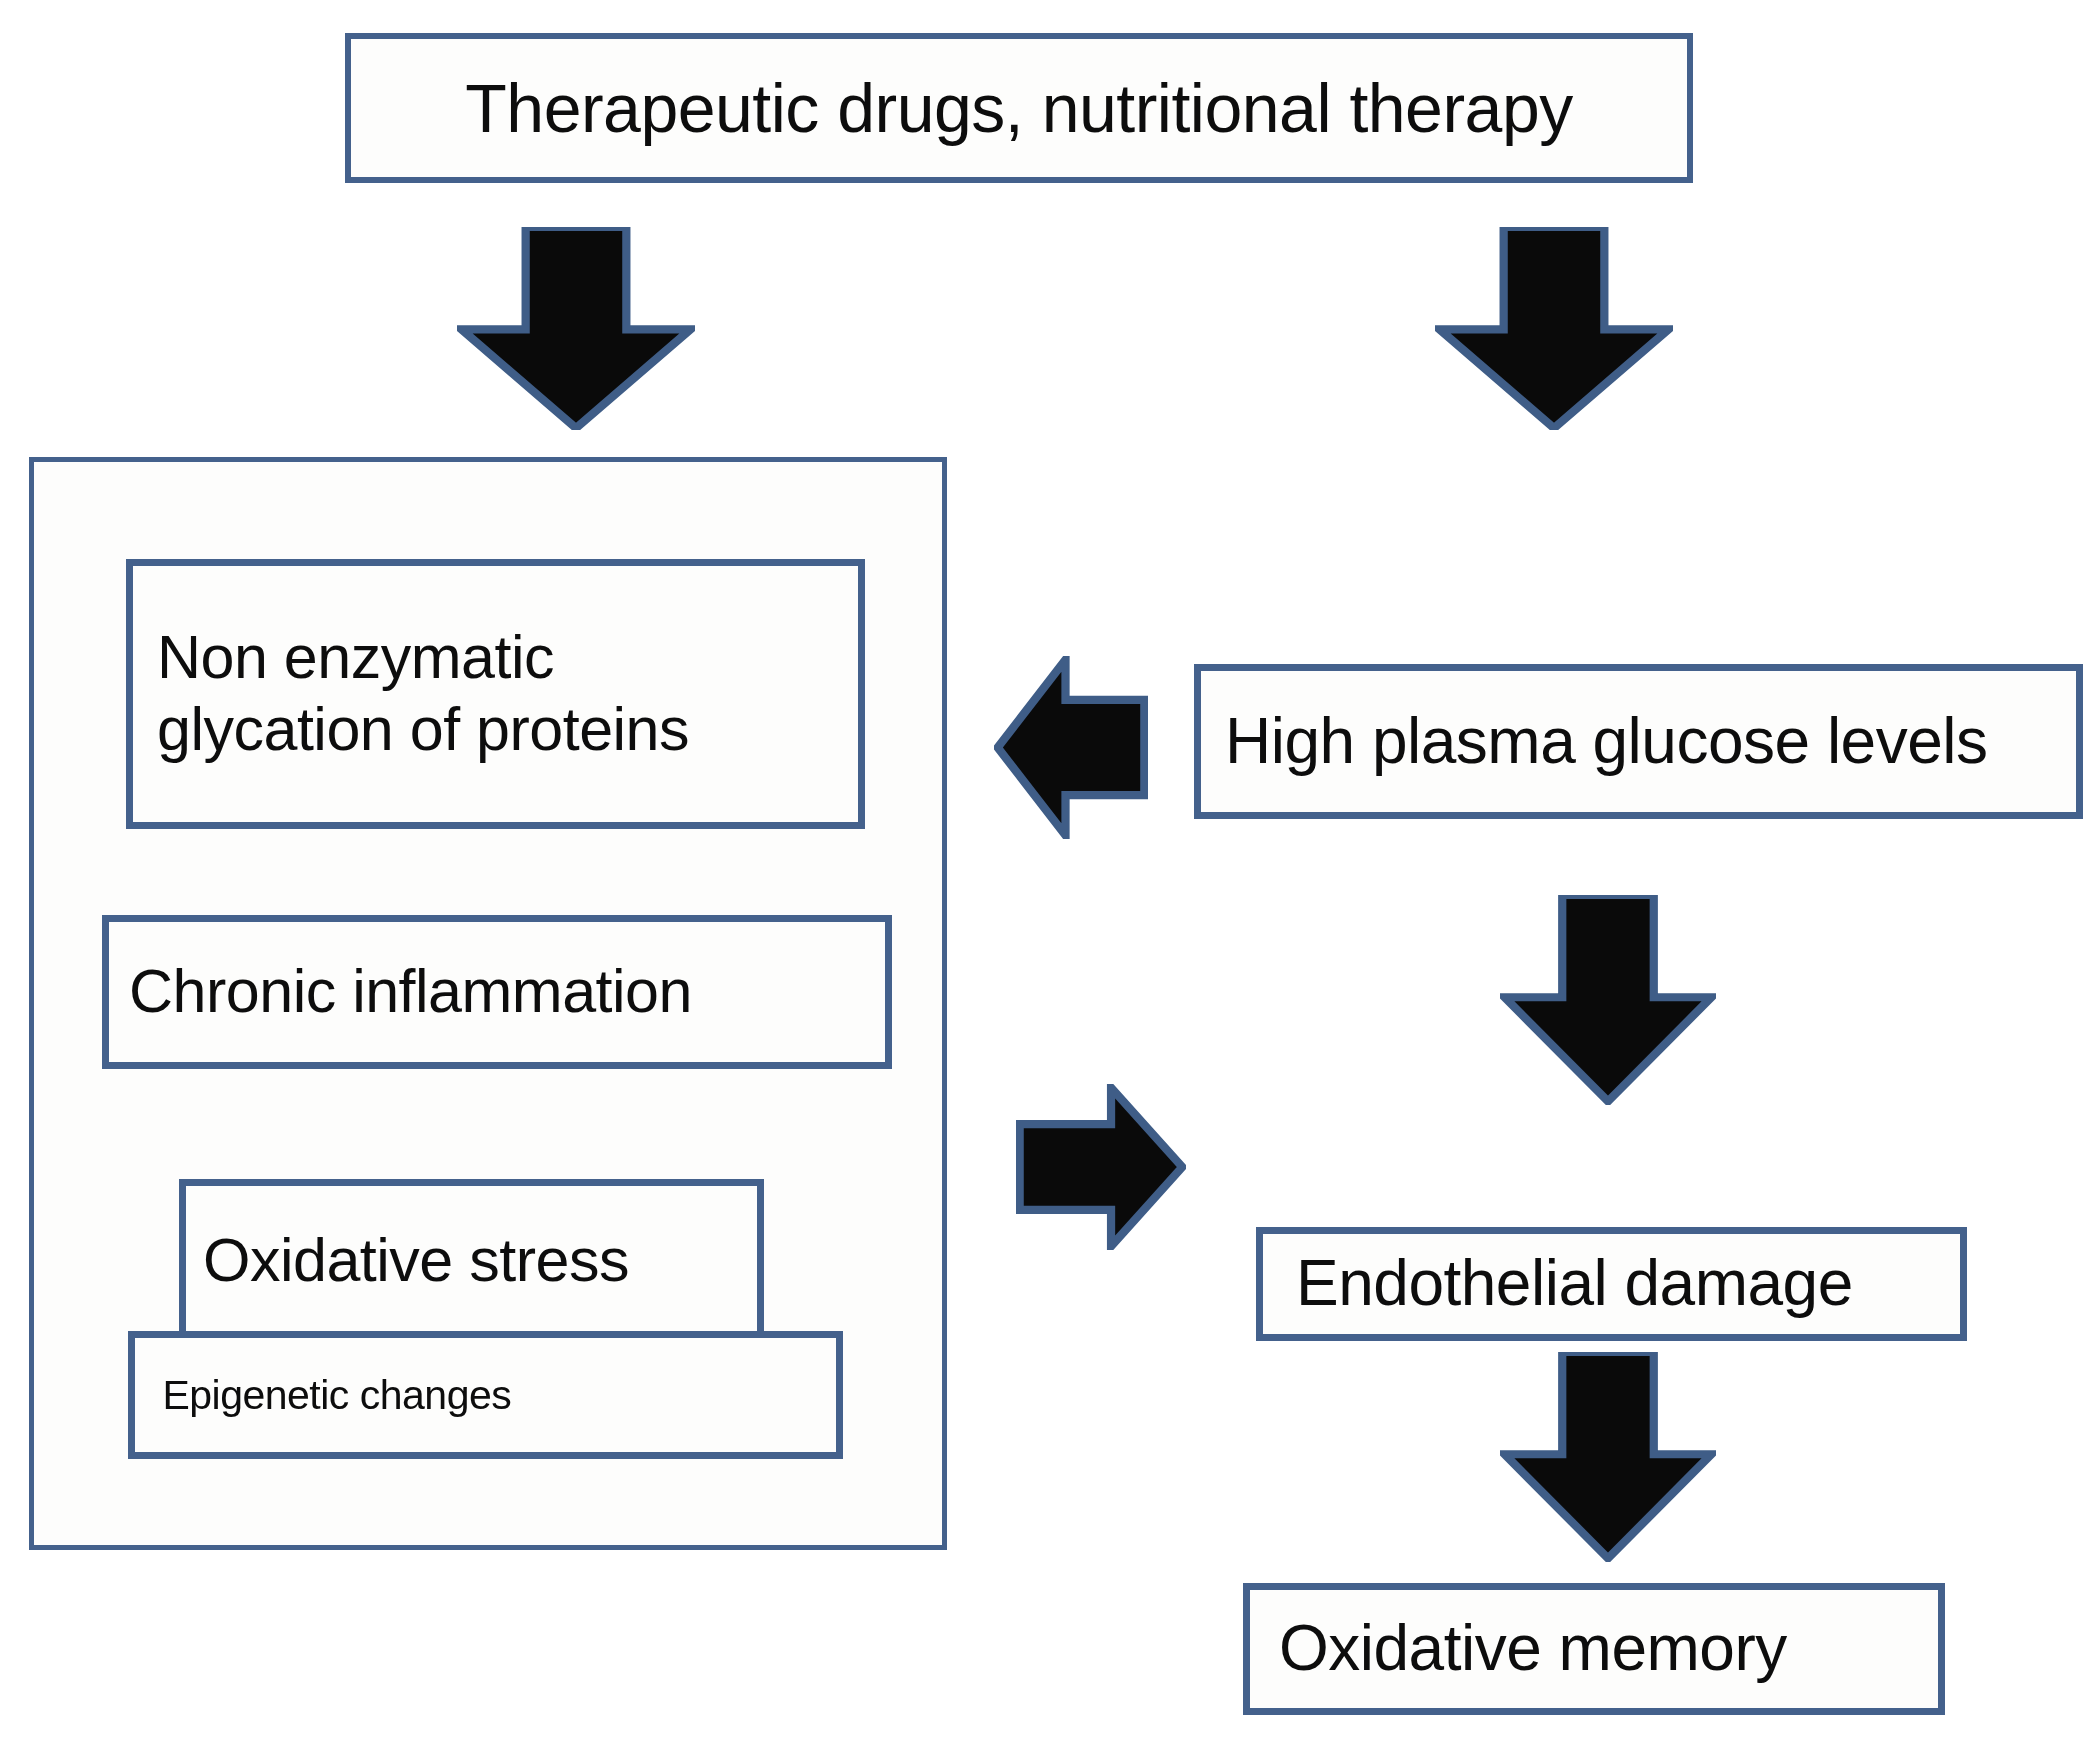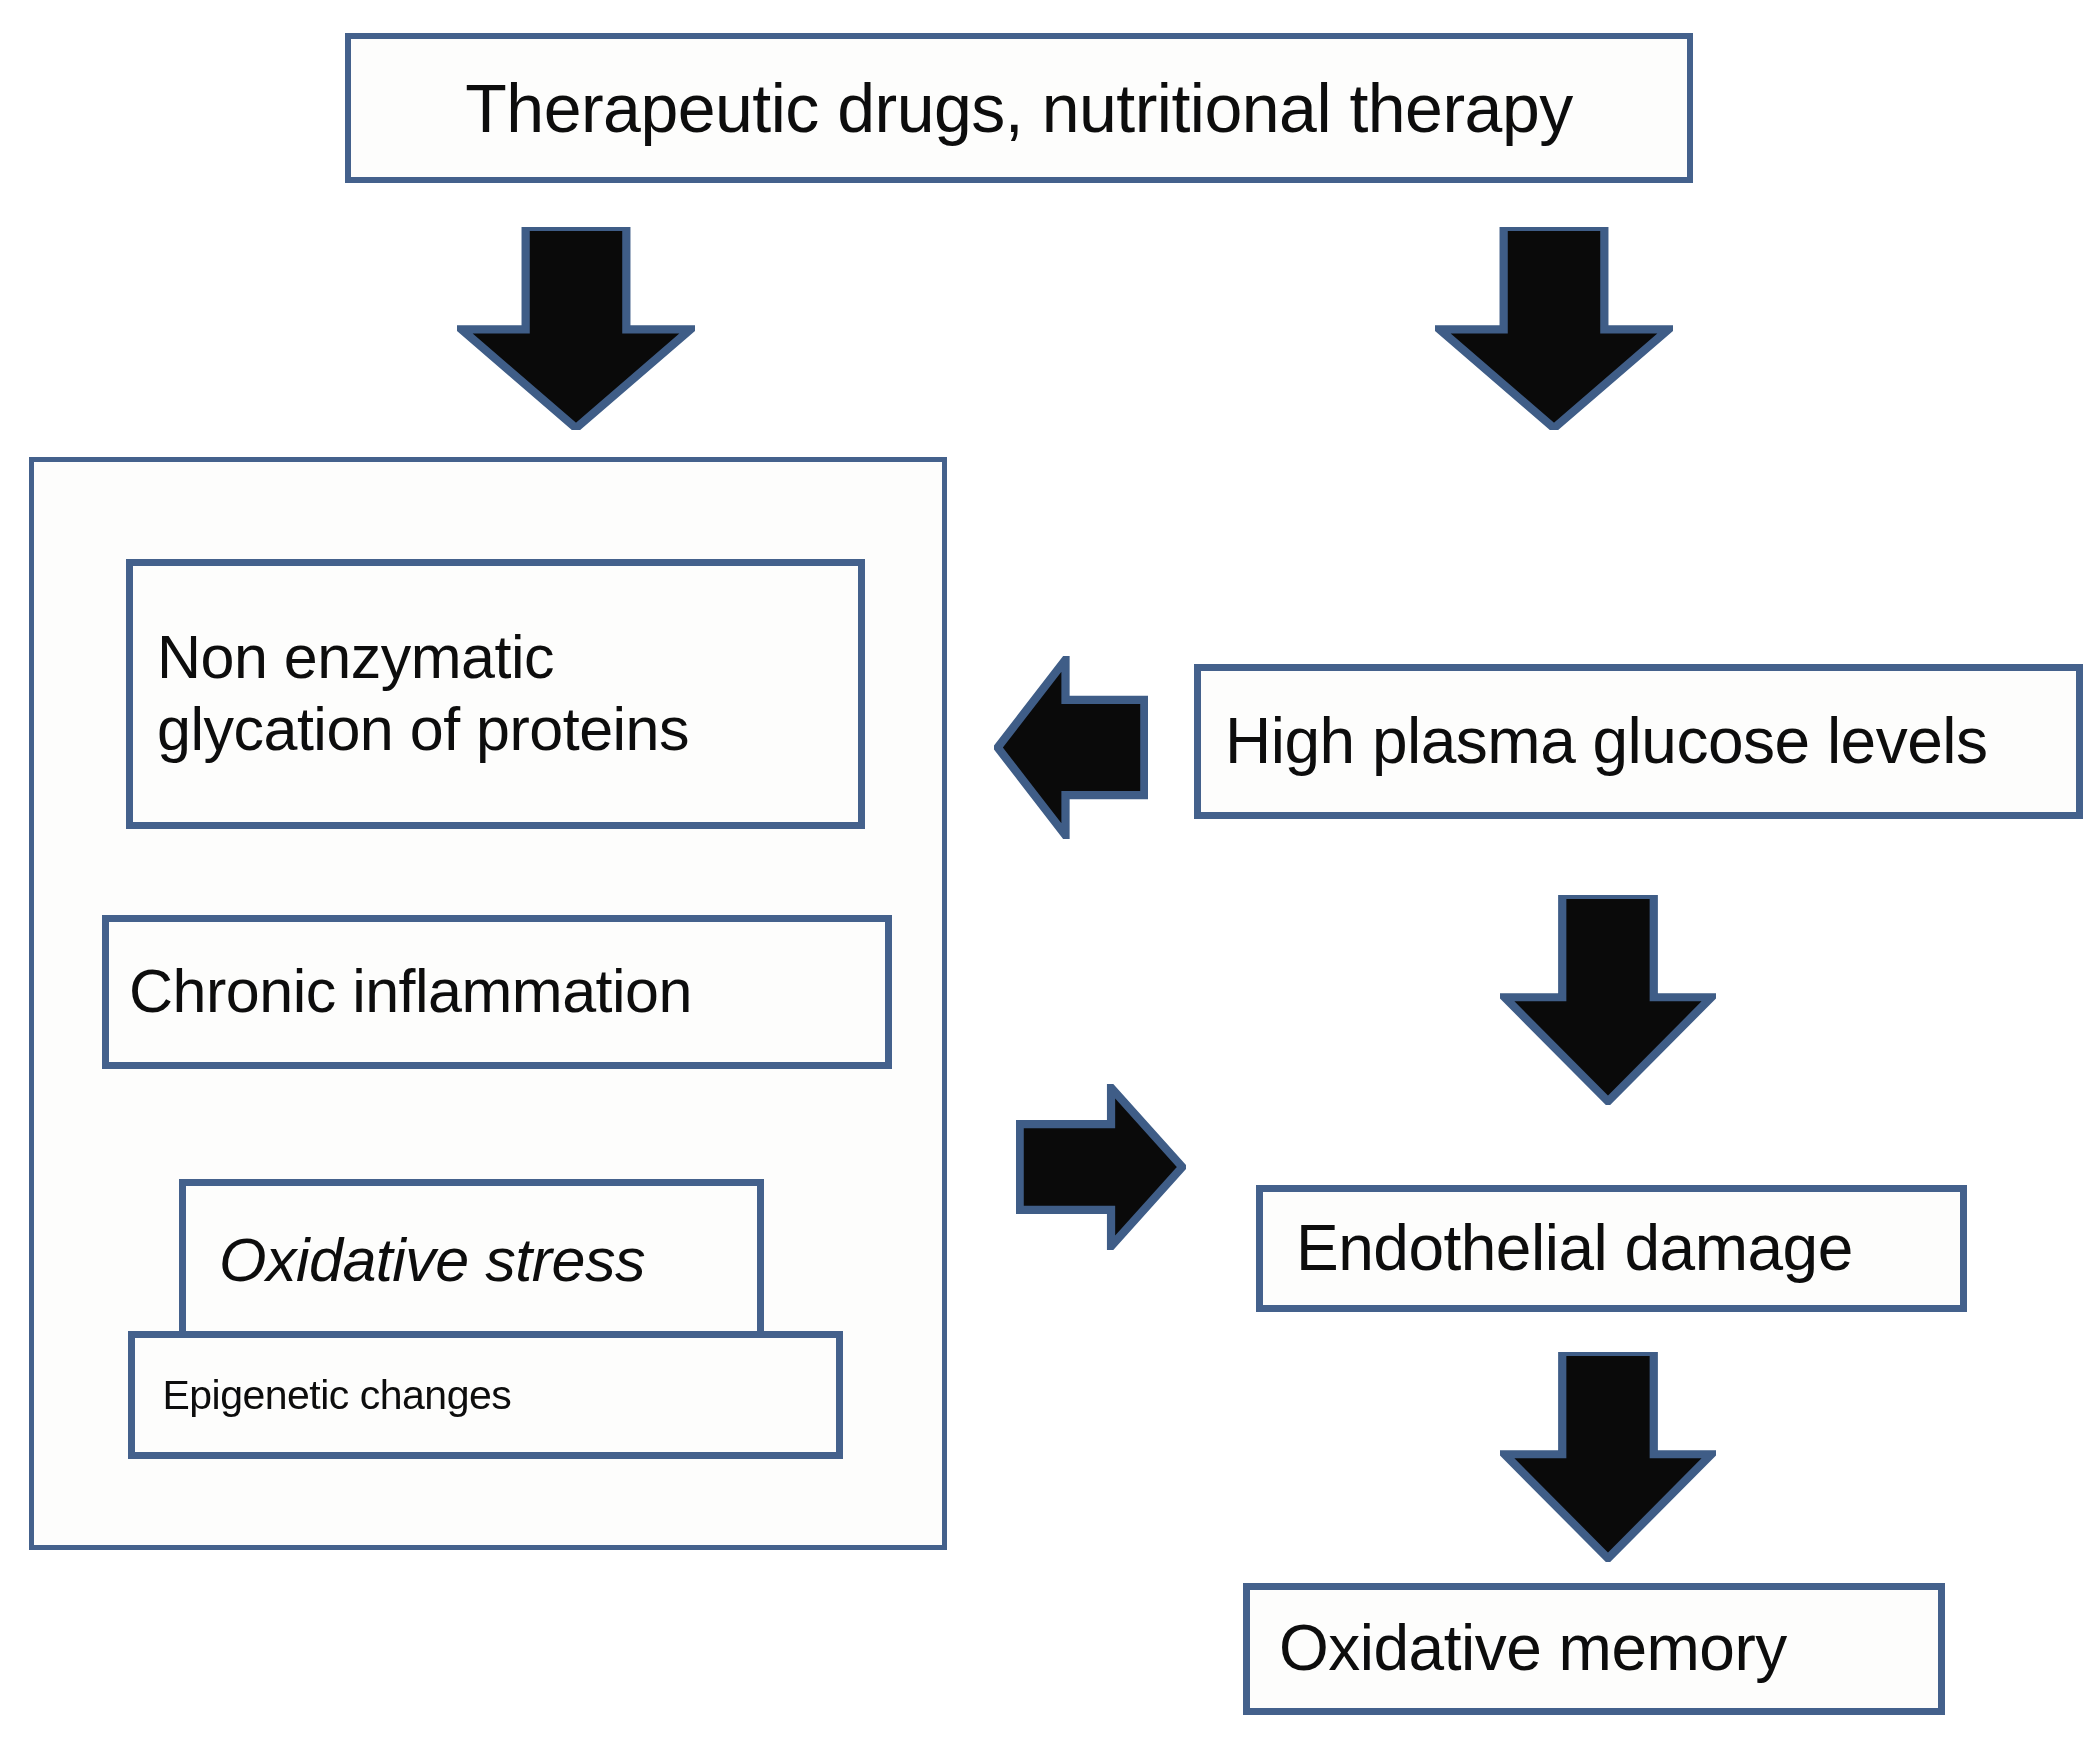--- a/index.html
+++ b/index.html
@@ -61,41 +61,40 @@
   }
   #box-inflammation {
     left: 102px; top: 915px; width: 790px; height: 154px;
     font-size: 61px;
     padding-left: 20px;
     border-width: 7.3px;
   }
   #box-oxidative {
     left: 179px; top: 1179px; width: 585px; height: 163px;
     font-size: 61px;
-    padding-left: 33px;
+    padding-left: 17px;
     border-width: 7.3px;
-    font-style: italic;
   }
   #box-epigenetic {
     left: 128px; top: 1304px; width: 715px; height: 129px;
     font-size: 41px;
     padding-left: 27.4px;
     border-width: 7.3px;
     top: 1308px; height: 128px; margin-top: 23px;
   }
 
   
   #box-glucose {
     left: 1194px; top: 664px; width: 889px; height: 155px;
     font-size: 64px;
     padding-left: 24px;
     border-width: 7.3px;
   }
   #box-endothelial {
-    left: 1256px; top: 1185px; width: 711px; height: 127px;
+    left: 1256px; top: 1227px; width: 711px; height: 114px;
     font-size: 64px;
     padding-left: 33px;
     border-width: 7.3px;
     text-align: right;
   }
   #box-memory {
     left: 1243px; top: 1583px; width: 702px; height: 132px;
     font-size: 64px;
     padding-left: 29px;
     border-width: 7.3px;

